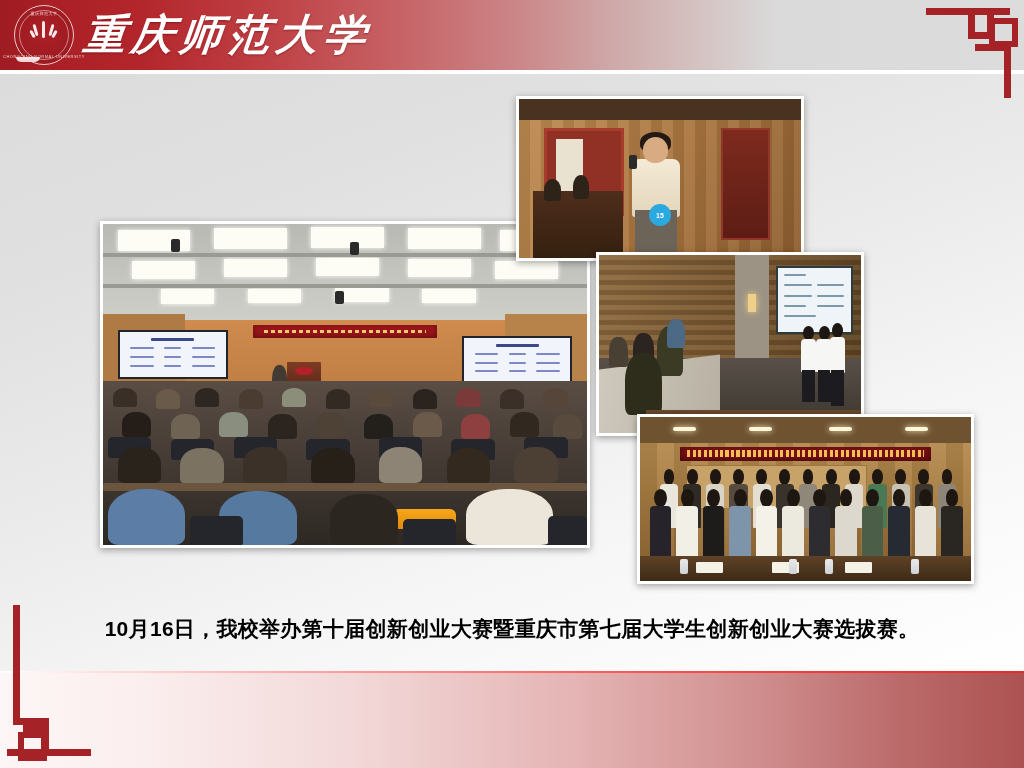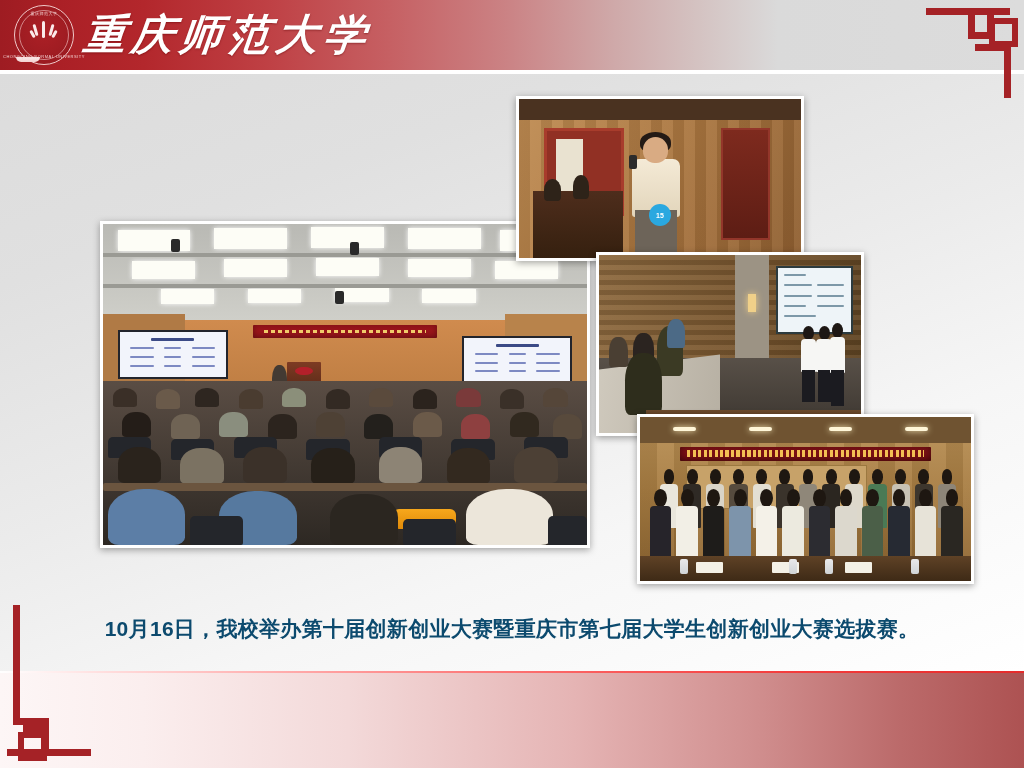--- a/index.html
+++ b/index.html
@@ -213,21 +213,21 @@
   .p4-p .bd{position:absolute;left:0;top:24%;width:100%;height:76%;border-radius:4px 4px 1px 1px;}
   .p4-table{position:absolute;left:0;bottom:0;width:100%;height:15%;
     background:linear-gradient(#5f4226,#3e2a16);}
   .p4-table .pp{position:absolute;bottom:32%;width:8%;height:46%;background:#f4f1e6;border-radius:1px;}
   .p4-table .bt{position:absolute;bottom:28%;width:2.4%;height:62%;
     background:linear-gradient(#e9e9ea,#cfd3d6);border-radius:2px;}
 
   
   .caption{
     position:absolute;left:0;top:615px;width:1024px;
-    text-align:center;color:#0c4a6e;
+    text-align:center;color:#000000;
     font-size:21px;font-weight:700;letter-spacing:.3px;
     font-family:"Liberation Sans","DejaVu Sans",sans-serif;
   }
 </style>
 </head>
 <body>
 
 <div class="slide">
 
   <div class="bg-main"></div>

